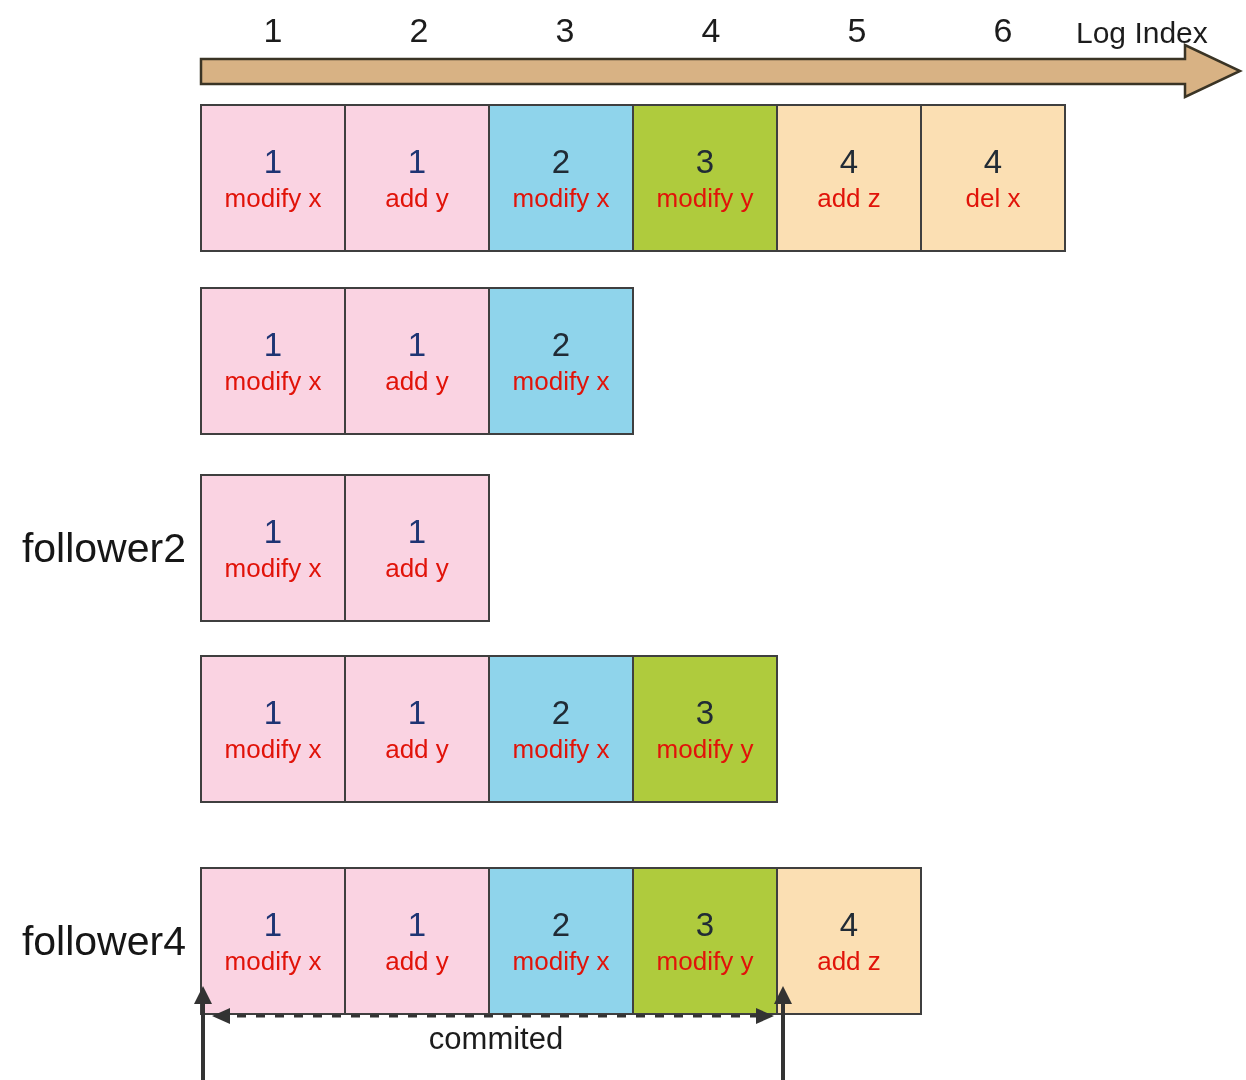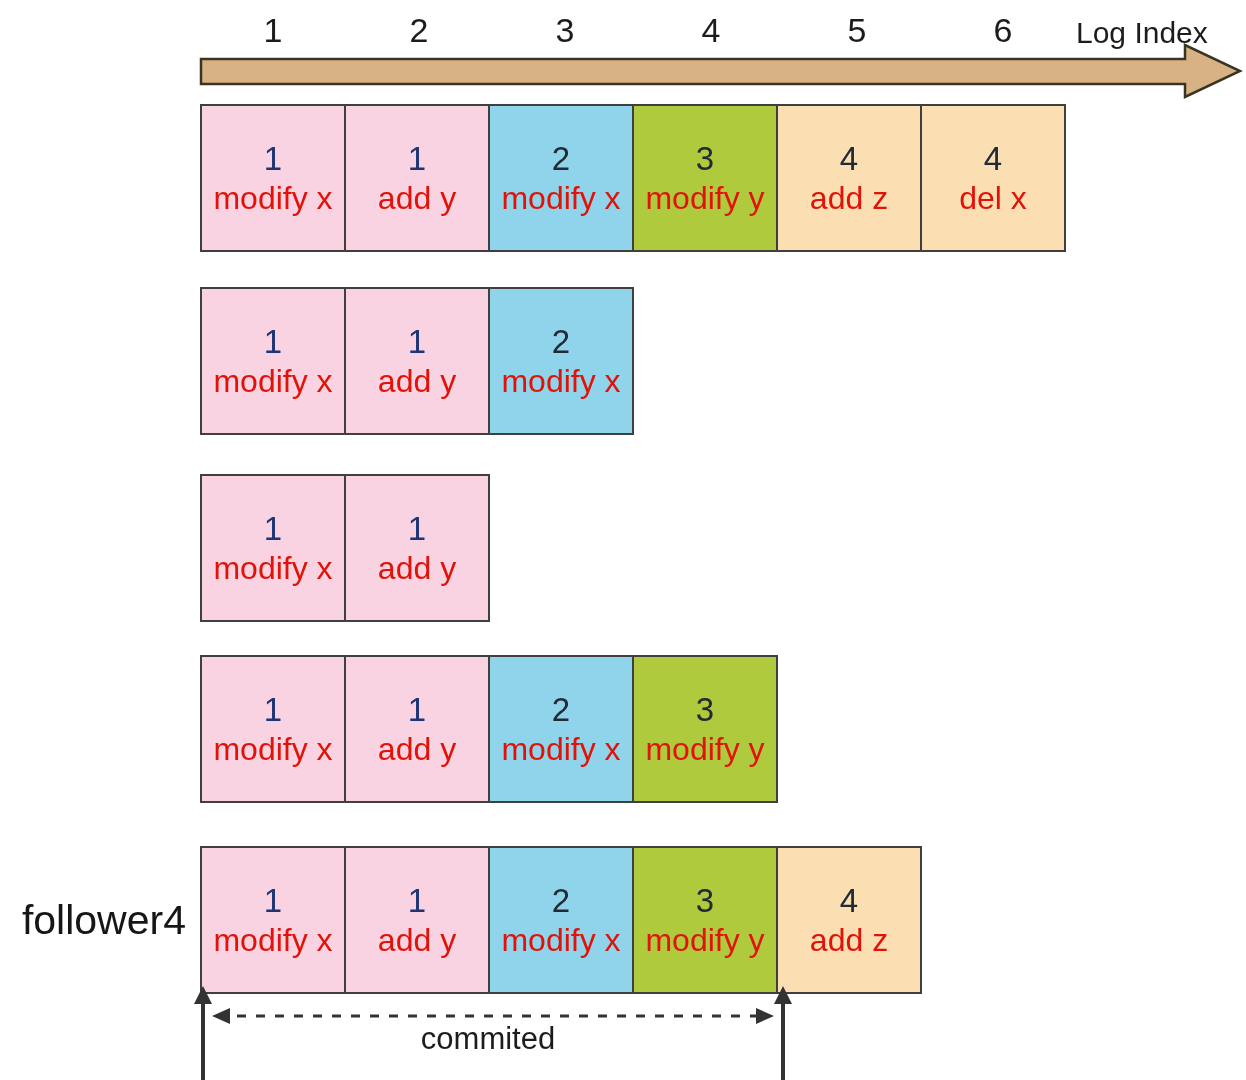--- a/index.html
+++ b/index.html
@@ -27,25 +27,25 @@
     white-space:nowrap;
   }
   .cells{position:absolute;left:200px;top:0;display:flex;}
   .cell{
     width:146px;height:148px;box-sizing:border-box;border:2px solid #3f3f3f;
     display:flex;flex-direction:column;align-items:center;justify-content:center;
     gap:7px;
   }
   .cell + .cell{margin-left:-2px;}
   .cell .term{font-size:33px;line-height:1;}
-  .cell .op{font-size:32px;line-height:1;white-space:nowrap;}
+  .cell .op{font-size:26px;line-height:1;white-space:nowrap;}
   
   .committed-svg{position:absolute;left:190px;top:984px;}
   .committed-label{
-    position:absolute;left:198px;top:1021px;width:580px;text-align:center;
+    position:absolute;left:206px;top:1021px;width:580px;text-align:center;
     font-size:31px;color:#1c1c1c;
   }
 </style>
 </head>
 <body>
 
 <div class="canvas">
 
   <div id="ticks">
       <div class="tick" style="left: 273px;">1</div>
@@ -99,20 +99,21 @@
             <div class="term" style="color: rgb(30, 52, 115);">1</div>
             <div class="op" style="color: rgb(225, 19, 9);">add y</div>
           </div>
           <div class="cell" style="background: rgb(143, 212, 235); border-color: rgb(63, 63, 63);">
             <div class="term" style="color: rgb(33, 43, 53);">2</div>
             <div class="op" style="color: rgb(225, 19, 9);">modify x</div>
           </div>
         </div>
       </div>
       <div class="log-row" style="top: 474px; width: 1246px;">
+        <div class="row-label">follower2</div>
         <div class="cells">
           <div class="cell" style="background: rgb(250, 211, 226); border-color: rgb(63, 63, 63);">
             <div class="term" style="color: rgb(30, 52, 115);">1</div>
             <div class="op" style="color: rgb(225, 19, 9);">modify x</div>
           </div>
           <div class="cell" style="background: rgb(250, 211, 226); border-color: rgb(63, 63, 63);">
             <div class="term" style="color: rgb(30, 52, 115);">1</div>
             <div class="op" style="color: rgb(225, 19, 9);">add y</div>
           </div>
         </div>
@@ -130,21 +131,21 @@
           <div class="cell" style="background: rgb(143, 212, 235); border-color: rgb(63, 63, 63);">
             <div class="term" style="color: rgb(33, 43, 53);">2</div>
             <div class="op" style="color: rgb(225, 19, 9);">modify x</div>
           </div>
           <div class="cell" style="background: rgb(175, 203, 61); border-color: rgb(63, 63, 63);">
             <div class="term" style="color: rgb(33, 43, 53);">3</div>
             <div class="op" style="color: rgb(225, 19, 9);">modify y</div>
           </div>
         </div>
       </div>
-      <div class="log-row" style="top: 846px; width: 1132px; padding-left: 44px;">
+      <div class="log-row" style="top: 867px; width: 1132px; padding-left: 44px;">
         <div class="row-label">follower4</div>
         <div class="cells">
           <div class="cell" style="background: rgb(250, 211, 226); border-color: rgb(63, 63, 63);">
             <div class="term" style="color: rgb(30, 52, 115);">1</div>
             <div class="op" style="color: rgb(225, 19, 9);">modify x</div>
           </div>
           <div class="cell" style="background: rgb(250, 211, 226); border-color: rgb(63, 63, 63);">
             <div class="term" style="color: rgb(30, 52, 115);">1</div>
             <div class="op" style="color: rgb(225, 19, 9);">add y</div>
           </div>

